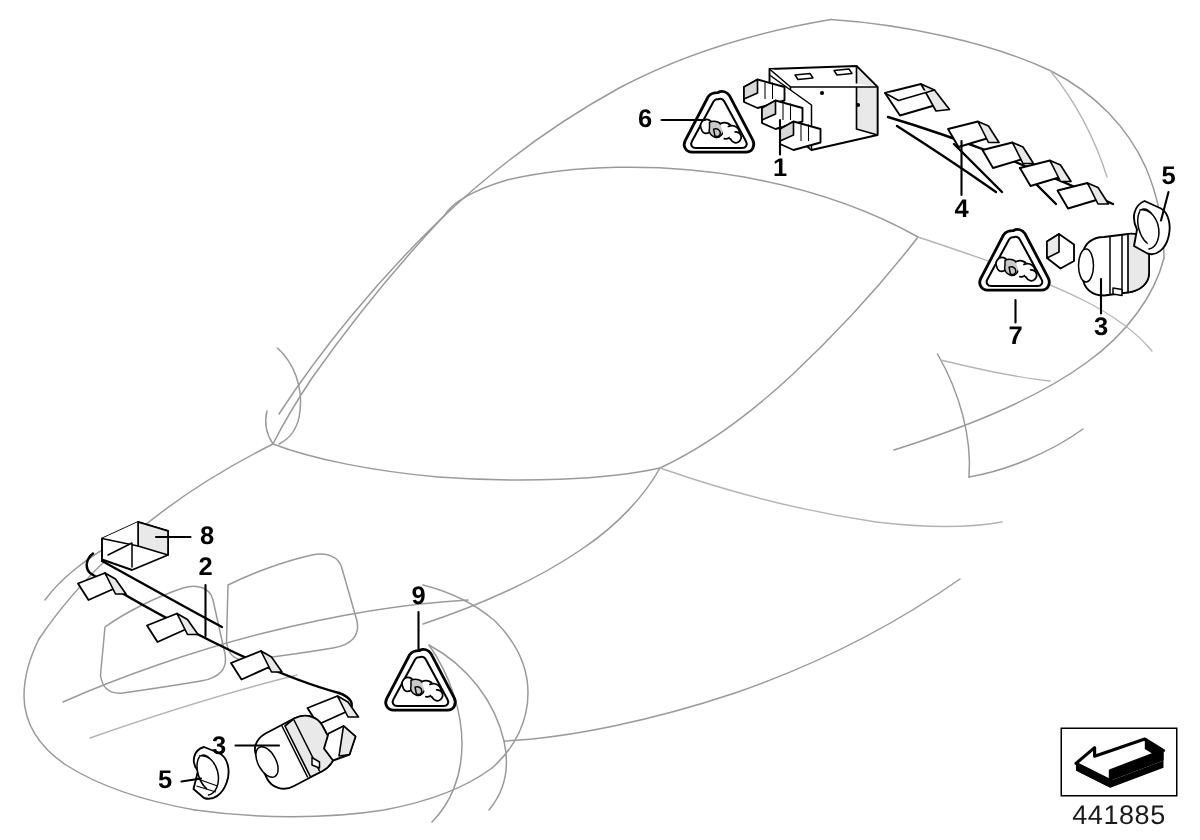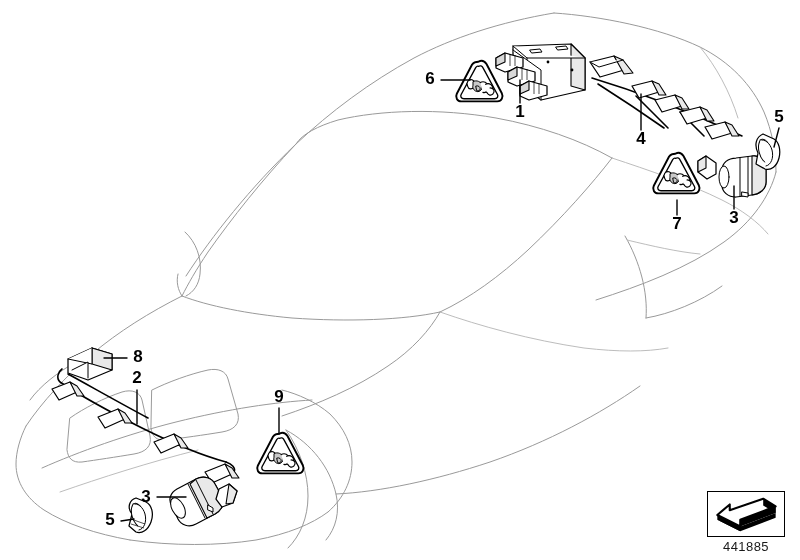--- a/index.html
+++ b/index.html
@@ -39,21 +39,21 @@
   .coil-dark{fill:#c9c9c9;stroke:#000;stroke-width:1.1;stroke-linejoin:round;}
 
   
   #id-block{position:absolute;right:10px;bottom:6px;width:88px;text-align:center;}
   #id-logo{
     width:78px;height:46px;margin:0 auto;border:1px solid #000;background:#fff;
     display:block;box-sizing:border-box;
   }
   #id-number{
     font-family:"Liberation Sans","DejaVu Sans",sans-serif;
-    font-size:13px;color:#1a1a1a;letter-spacing:0.4px;margin-top:2px;
+    font-size:18px;color:#1a1a1a;letter-spacing:0.4px;margin-top:2px;
     text-align:center;
   }
 </style>
 </head>
 <body>
 
 <div id="diagram-root">
 
   <svg class="canvas" viewBox="0 0 800 560" xmlns="http://www.w3.org/2000/svg">
 

